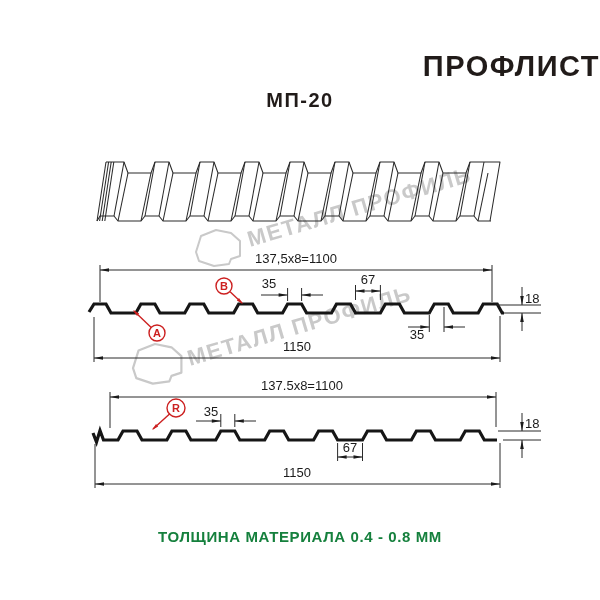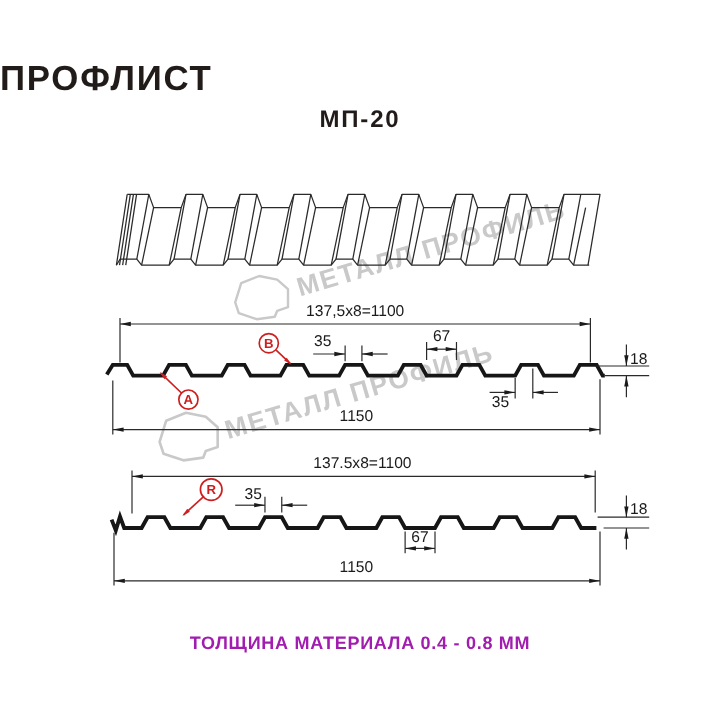--- a/index.html
+++ b/index.html
@@ -1,24 +1,24 @@
 <!DOCTYPE html>
 <html><head>
 <meta charset="utf-8">
 <style>
   html,body{margin:0;padding:0}
   body{width:600px;height:600px;background:#fff;position:relative;overflow:hidden;
        font-family:"Liberation Sans",sans-serif;color:#211b19}
   .abs{position:absolute}
-  .title{top:50px;left:0;width:600px;text-align:left;font-size:29px;font-weight:800;
+  .title{top:50px;left:0;width:600px;text-align:right;font-size:29px;font-weight:800;
          letter-spacing:1.5px;color:#211b19}
   .subtitle{top:89px;left:0;width:600px;text-align:center;font-size:20px;font-weight:600;
             letter-spacing:1.5px;color:#211b19}
   .footer{top:528px;left:0;width:600px;text-align:center;font-size:15px;font-weight:600;
-          letter-spacing:.6px;color:#a21caf}
+          letter-spacing:.6px;color:#15803d}
   svg.drawing{position:absolute;left:0;top:0}
   .v3d{stroke:#2a2a2a;stroke-width:1.05;fill:none;stroke-linejoin:round}
   .profile{stroke:#161616;stroke-width:3.2;fill:none;stroke-linejoin:miter}
   .ln{stroke:#2a2a2a;stroke-width:1;fill:none}
   .dim{font-size:13px;fill:#1b1b1b}
   .arr{fill:#1b1b1b;stroke:none}
   .red{stroke:#cc2020;stroke-width:1.4;fill:none}
   .redt{font-size:11px;font-weight:bold;fill:#cc2020}
   .arrR{fill:#cc2020;stroke:none}
   .wmt{font-size:22px;font-weight:bold;fill:#c9c9c9;letter-spacing:1.5px}

